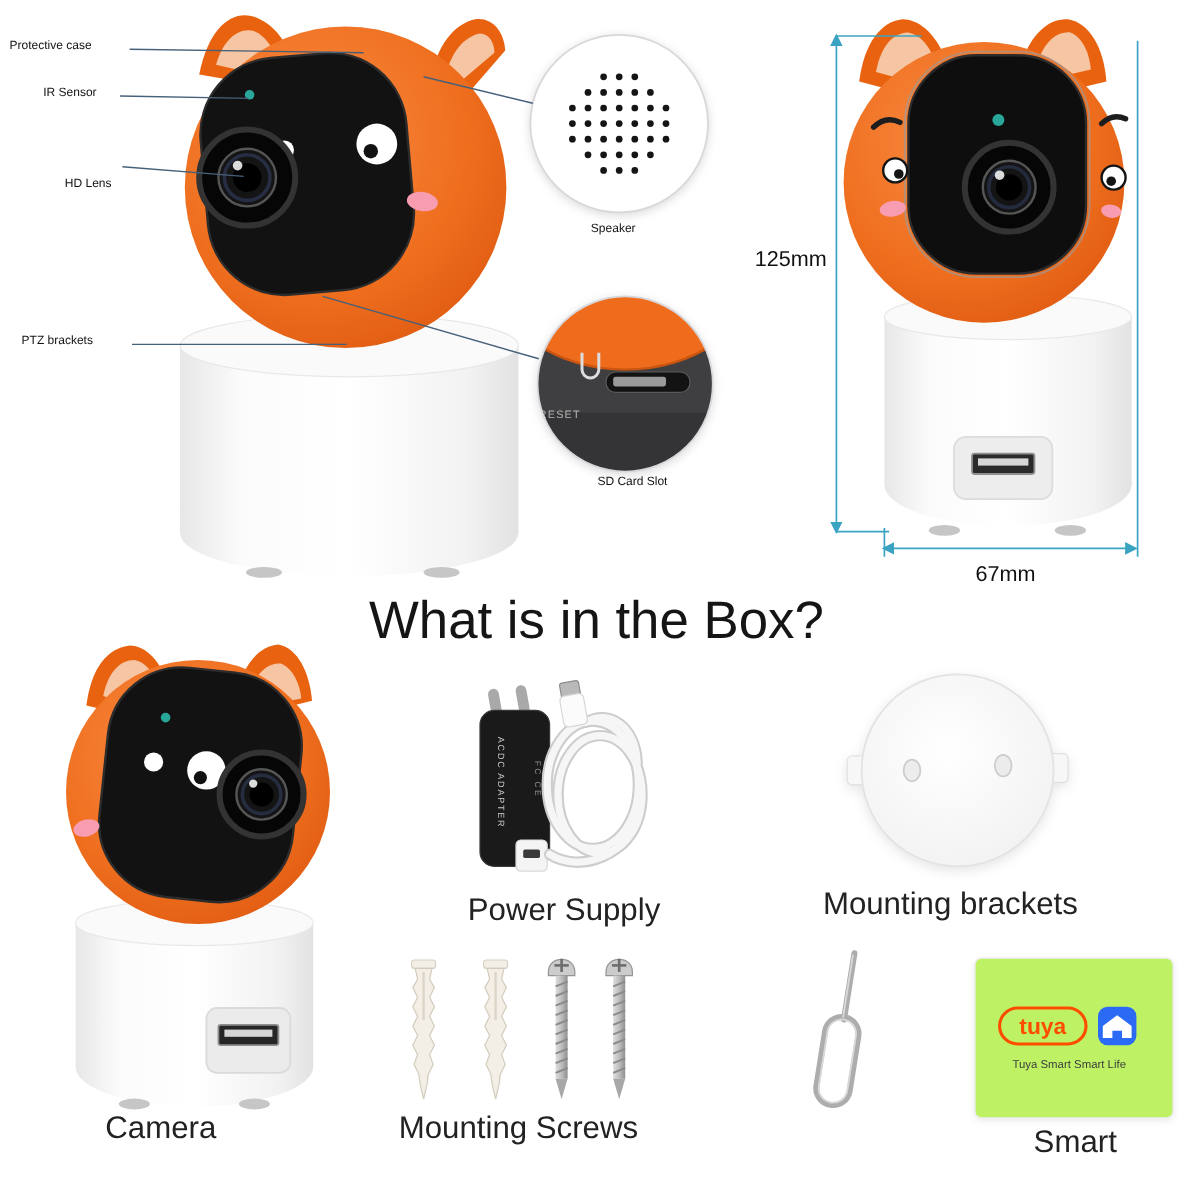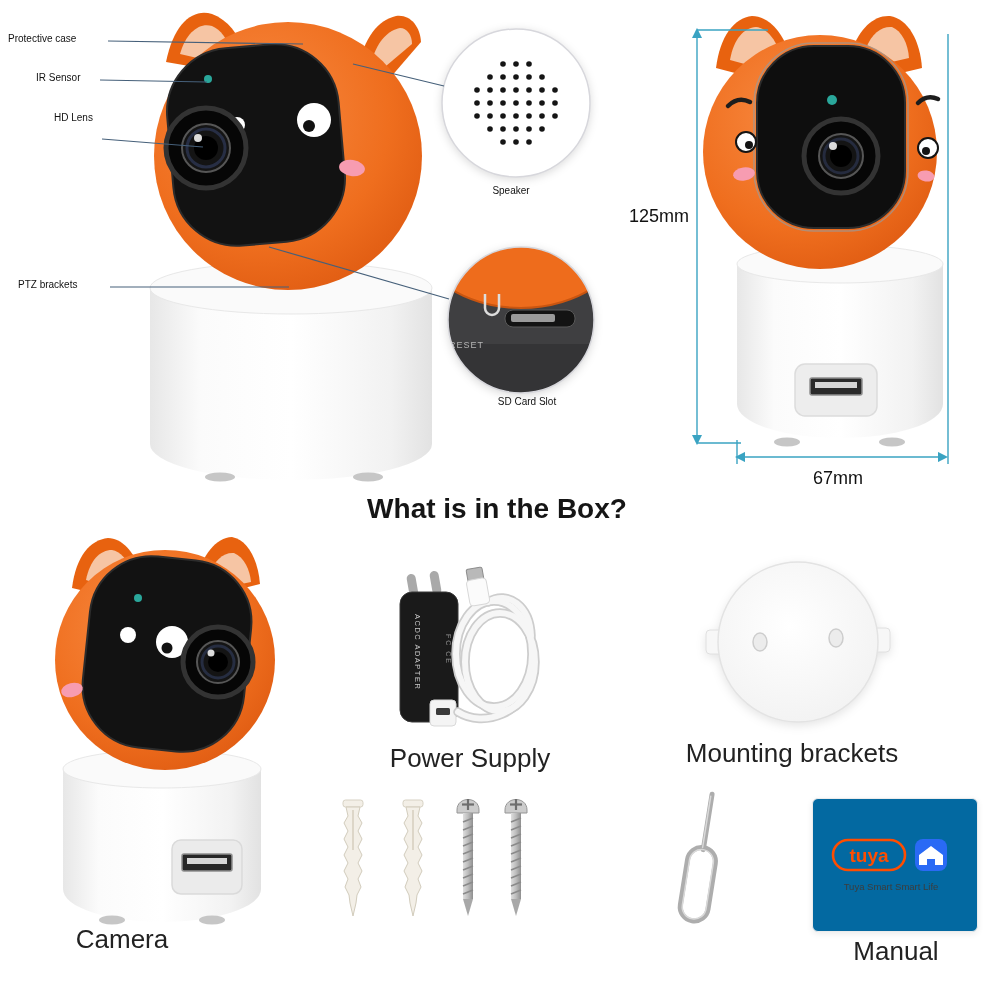--- a/index.html
+++ b/index.html
@@ -13,33 +13,33 @@
   #defs-svg{width:0;height:0}
   #cam-a{left:128px;top:6px}
   #speaker-callout{left:440px;top:27px;filter:drop-shadow(0 2px 4px rgba(0,0,0,.14))}
   #sd-callout{left:445px;top:244px;filter:drop-shadow(0 2px 4px rgba(0,0,0,.14))}
   #cam-b{left:692px;top:6px}
   #cam-c{left:28px;top:532px}
   #psu{left:388px;top:562px}
   #bracket{left:698px;top:556px;filter:drop-shadow(0 3px 5px rgba(0,0,0,.10))}
   #screws{left:335px;top:788px}
   #needle{left:645px;top:788px}
-  #manual-card{left:812px;top:798px;width:166px;height:134px;position:absolute;background:#0369a1;border:1px solid #ececec;border-radius:6px;box-shadow:0 2px 6px rgba(0,0,0,.08);display:flex;align-items:center;justify-content:center}
+  #manual-card{left:812px;top:798px;width:166px;height:134px;position:absolute;background:#bef264;border:1px solid #ececec;border-radius:6px;box-shadow:0 2px 6px rgba(0,0,0,.08);display:flex;align-items:center;justify-content:center}
   #manual-card svg{position:static}
   #annot{left:0;top:0;pointer-events:none}
   #lbl-protective{left:8px;top:33px}
   #lbl-ir{left:36px;top:72px}
-  #lbl-hd{left:54px;top:112px}
+  #lbl-hd{left:54px;top:148px}
   #lbl-ptz{left:18px;top:279px}
   #lbl-speaker{left:511px;top:185px}
   #lbl-sd{left:527px;top:396px}
   #lbl-125{left:629px;top:206px;font-size:18px}
   #lbl-67{left:838px;top:468px;font-size:18px}
-  #heading{position:absolute;left:497px;top:493px;transform:translateX(-50%);font-size:28px;font-weight:700;color:#151515;white-space:nowrap}
-  #lbl-camera{left:122px;top:924px}
+  #heading{position:absolute;left:497px;top:493px;transform:translateX(-50%);font-size:44px;font-weight:400;color:#151515;white-space:nowrap}
+  #lbl-camera{left:134px;top:924px}
   #lbl-psu-label{left:470px;top:743px}
   #lbl-bracket{left:792px;top:738px}
   #lbl-screws{left:432px;top:924px}
   #lbl-needle{left:688px;top:924px;white-space:normal;width:200px;text-align:center;line-height:1.22;transform:translateX(-50%)}
   #lbl-manual{left:896px;top:936px}
 </style>
 </head>
 <body>
 
 <div class="canvas">
@@ -328,21 +328,22 @@
   <div class="lbl cx" id="lbl-speaker">Speaker</div>
   <div class="lbl cx" id="lbl-sd">SD Card Slot</div>
   <div class="lbl" id="lbl-125">125mm</div>
   <div class="lbl cx" id="lbl-67">67mm</div>
 
   <div id="heading">What is in the Box?</div>
 
   <div class="lbl-lg cx" id="lbl-camera">Camera</div>
   <div class="lbl-lg cx" id="lbl-psu-label">Power Supply</div>
   <div class="lbl-lg cx" id="lbl-bracket">Mounting brackets</div>
-  <div class="lbl-lg cx" id="lbl-manual">Manual</div>
+  <div class="lbl-lg cx" id="lbl-screws">Mounting Screws</div>
+  <div class="lbl-lg cx" id="lbl-manual">Smart</div>
 
   <svg id="annot" width="1000" height="1000" viewBox="0 0 1000 1000">
     <defs>
       <marker id="arrT" viewBox="0 0 10 10" refX="8" refY="5" markerWidth="7.5" markerHeight="7.5" orient="auto-start-reverse">
         <path d="M0,0 L10,5 L0,10 Z" fill="#3aa3c2"></path>
       </marker>
     </defs>
     <g stroke="#46607a" stroke-width="1.2">
       <line x1="108" y1="41" x2="303" y2="44"></line>
       <line x1="100" y1="80" x2="207" y2="82"></line>

